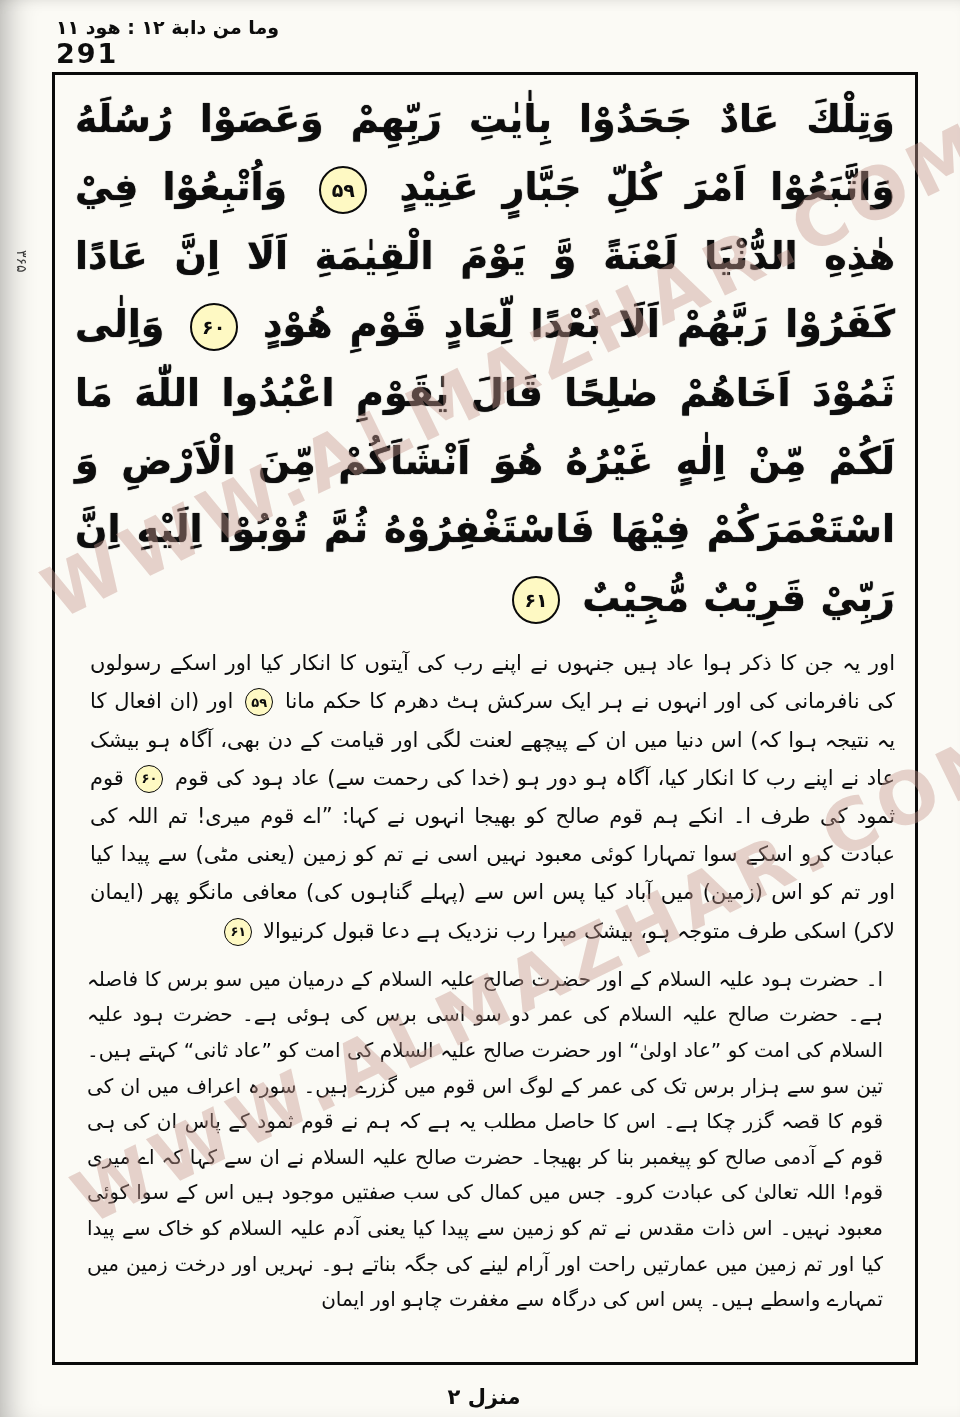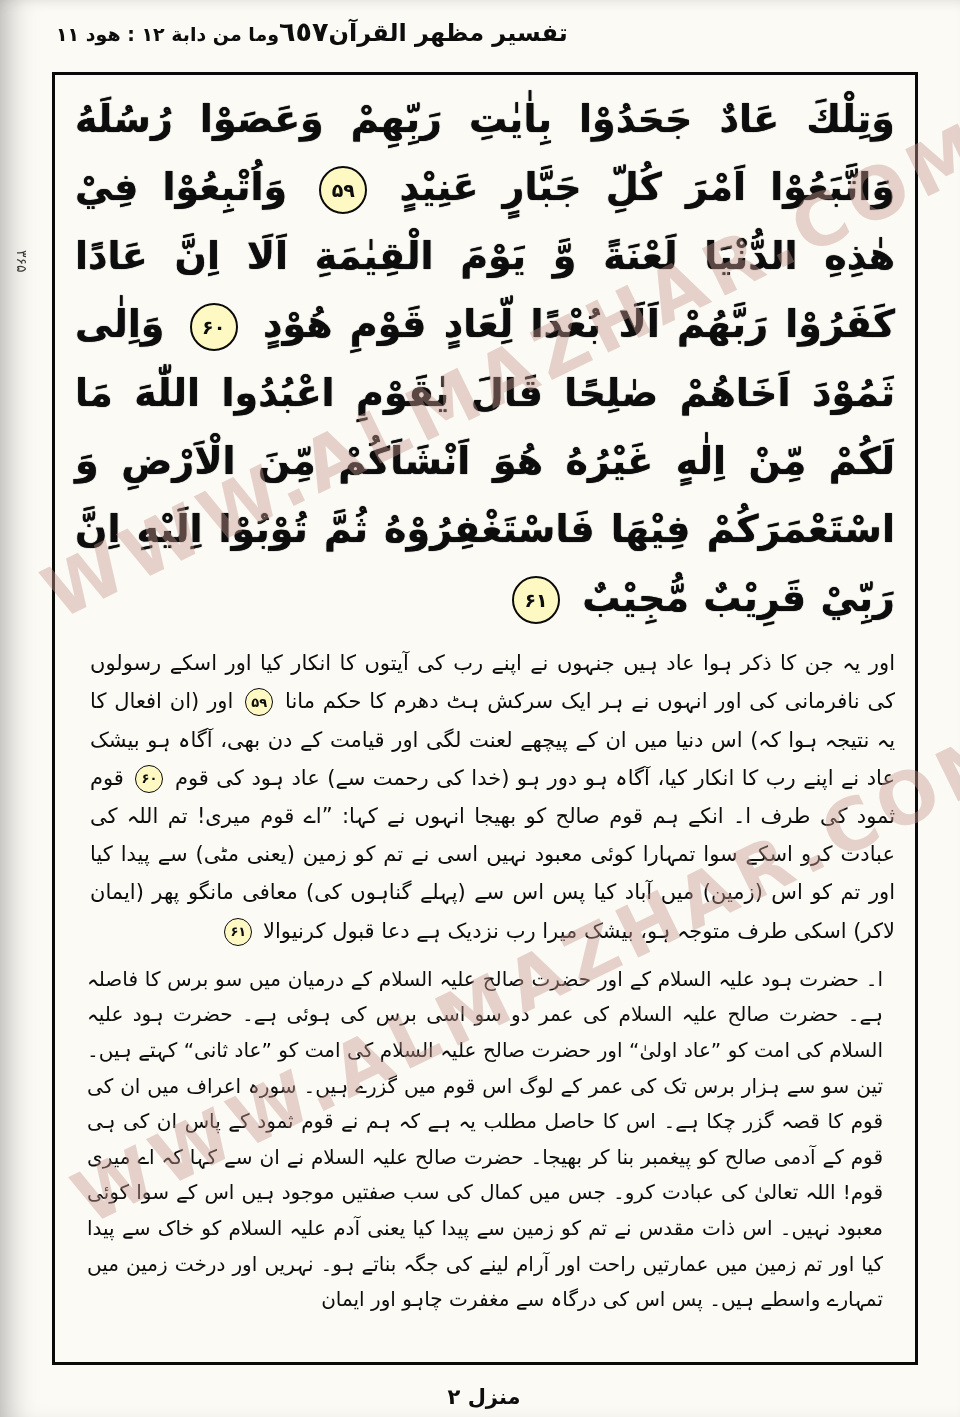--- a/index.html
+++ b/index.html
@@ -10,21 +10,21 @@
     background:#fbfaf5;
     color:#0d0d0d;
     font-family:"DejaVu Sans", sans-serif;
     overflow:hidden;
     box-shadow: inset 26px 0 30px -20px rgba(0,0,0,0.30), inset 0 8px 18px -14px rgba(0,0,0,0.18);
   }
 
   
   .page-header {
     position:absolute; top:16px; left:56px; right:71px;
-    display:flex; align-items:baseline;
+    display:flex; flex-direction:column; justify-content:space-between; align-items:baseline;
     direction:ltr;
   }
   .hdr-juz   { font-size:19px; font-weight:bold; direction:rtl; }
   .hdr-page  { font-size:27px; font-weight:bold; letter-spacing:2px; }
   .hdr-title { font-size:24px; font-weight:bold; direction:rtl; }
 
   
   .margin-note {
     position:absolute; left:14px; top:250px;
     writing-mode:vertical-rl;
@@ -100,22 +100,21 @@
 </head>
 <body>
 
 <div class="page">
 
   <div class="watermark wm1">WWW.ALMAZHAR.COM</div>
   <div class="watermark wm2">WWW.ALMAZHAR.COM</div>
 
   <header class="page-header">
     <span class="hdr-juz">وما من دابة ۱۲ : هود ۱۱</span>
-    <span class="hdr-page">٦٥٧</span>
-    <span class="hdr-title">تفسير مظهر القرآن</span>
+    <span class="hdr-page">291</span>
   </header>
 
   <div class="margin-note">۳۶۵</div>
 
   <main class="frame">
 
     <p class="quran" dir="rtl">
       <span>وَتِلْكَ عَادٌ جَحَدُوْا بِاٰيٰتِ رَبِّهِمْ وَعَصَوْا رُسُلَهُ وَاتَّبَعُوْا اَمْرَ كُلِّ جَبَّارٍ عَنِيْدٍ</span>
       <span class="vnum big">۵۹</span>
       <span>وَاُتْبِعُوْا فِيْ هٰذِهِ الدُّنْيَا لَعْنَةً وَّ يَوْمَ الْقِيٰمَةِ اَلَا اِنَّ عَادًا كَفَرُوْا رَبَّهُمْ اَلَا بُعْدًا لِّعَادٍ قَوْمِ هُوْدٍ</span>

